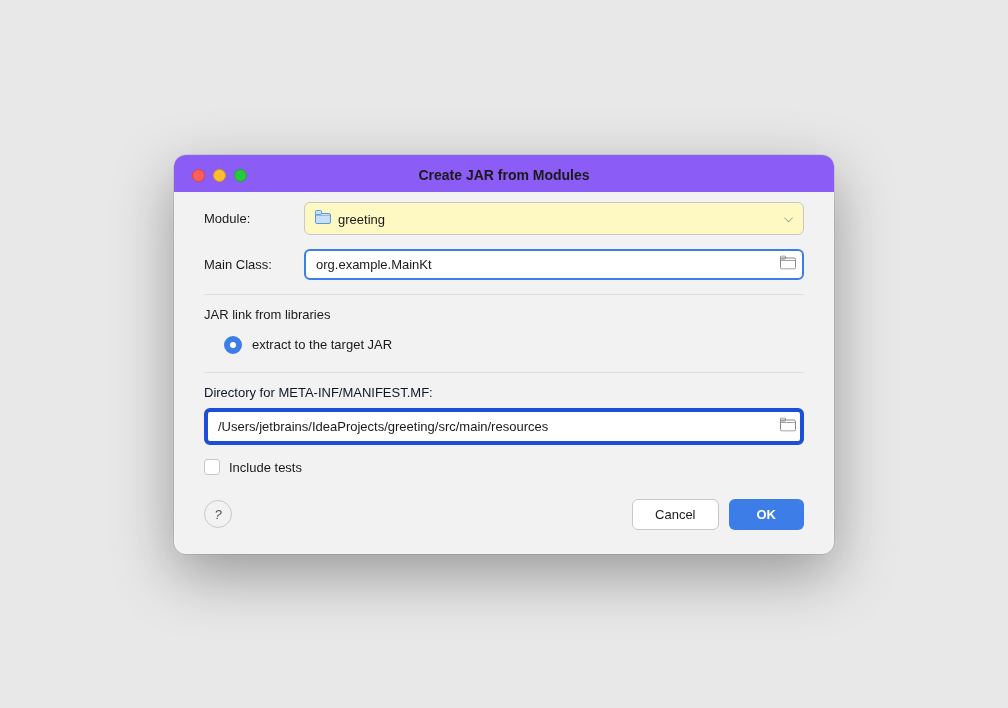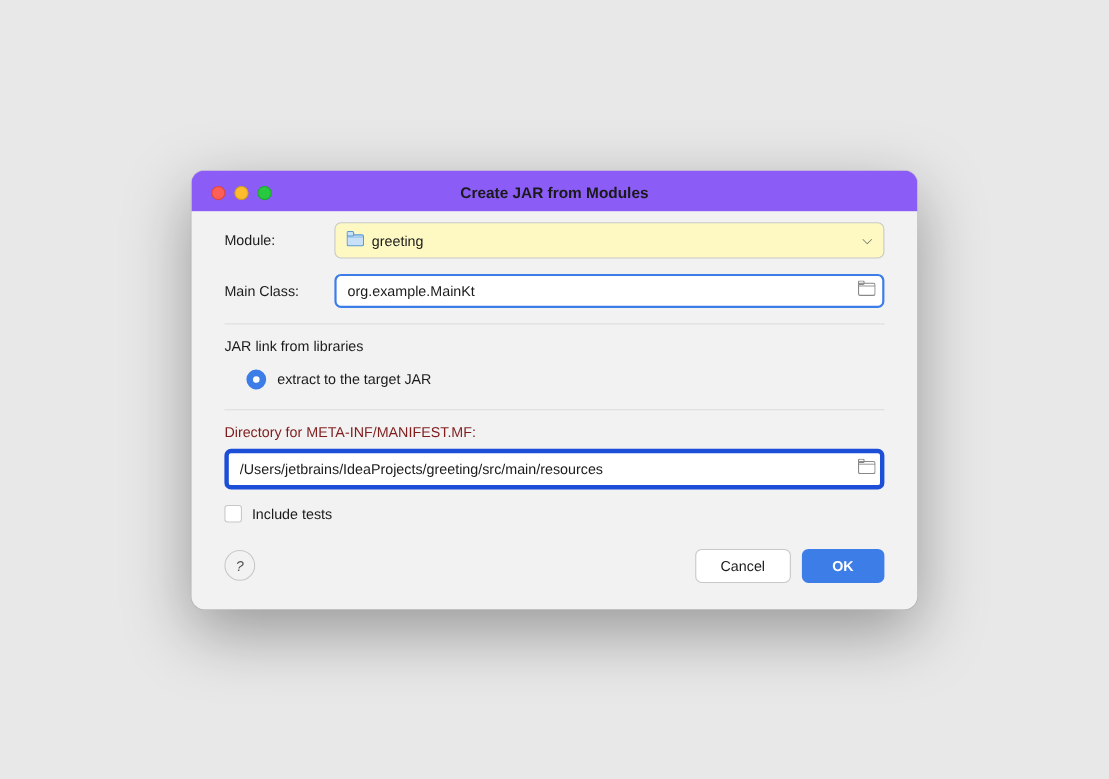--- a/index.html
+++ b/index.html
@@ -191,21 +191,21 @@
       font-size: 13px;
       color: #1a1a1a;
     }
 
     .manifest-section {
       margin-bottom: 14px;
     }
 
     .manifest-label {
       font-size: 13px;
-      color: #7f1d1d;
+      color: #0f172a;
       margin-bottom: 8px;
     }
 
     .manifest-input-wrapper {
       position: relative;
     }
 
     .manifest-input {
       width: 100%;
       background: #ffffff;

